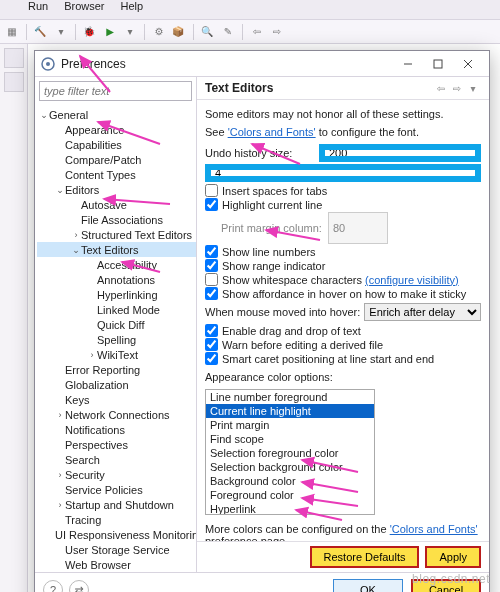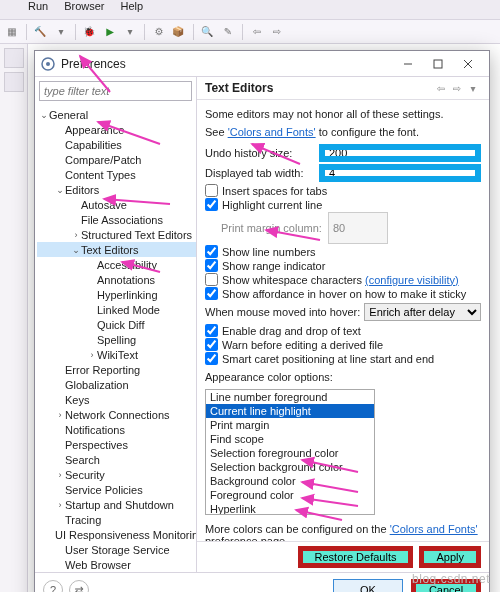--- a/index.html
+++ b/index.html
@@ -54,21 +54,21 @@
   .appearance-wrap { display:flex; margin-top:2px; }
   .appearance-list { border:1px solid #aaa; width:170px; height:126px; overflow:auto; background:#fff; }
   .appearance-list .ali { padding:1px 4px; }
   .appearance-list .ali.selected { background:#0a64c8; color:#fff; }
   .color-side { margin-left:6px; display:flex; align-items:flex-start; }
   .color-swatch { width:34px; height:16px; border:1px solid #666; margin-left:4px; }
 
   .footer1 { padding:4px 8px; display:flex; justify-content:flex-end; gap:6px; border-top:1px solid #e0dee5; }
   .footer2 { padding:6px 8px; display:flex; align-items:center; border-top:1px solid #d8d4df; }
   .footer2 .spacer { flex:1; }
-  .btn { height:22px; padding:0 12px; border:5px solid #b91c1c; background:#5eead4; font-size:11px; display:flex; align-items:center; }
+  .btn { height:22px; padding:0 12px; border:2px solid #b91c1c; background:#fde047; font-size:11px; display:flex; align-items:center; }
   .btn.primary { border:1px solid #3a8ad6; background:#e5f1fb; }
   .help-ico { width:20px; height:20px; border:1px solid #bbb; border-radius:10px; display:flex; align-items:center; justify-content:center; margin-right:6px; color:#666; }
 
   .arrow { position:absolute; pointer-events:none; }
 
   .watermark { position:absolute; right:10px; bottom:6px; color:#bbb; font-size:12px; letter-spacing:0.5px; }
 </style>
 </head>
 <body>
 
@@ -274,21 +274,20 @@
             <p>Some editors may not honor all of these settings.</p>
             <p>
               <span>See </span><a class="link">'Colors and Fonts'</a><span> to configure the font.</span>
             </p>
 
             <div class="form-row">
               <label>Undo history size:</label>
               <input type="text" value="200" style="">
             </div>
             <div class="form-row">
-              <label>Displayed tab width:</label>
               <input type="text" value="4" style="">
             </div>
 
             <div class="chk-row">
                 <input type="checkbox" style="">
                 <label>Insert spaces for tabs</label>
               </div>
             <div class="chk-row">
                 <input type="checkbox" checked="" style="">
                 <label>Highlight current line</label>

